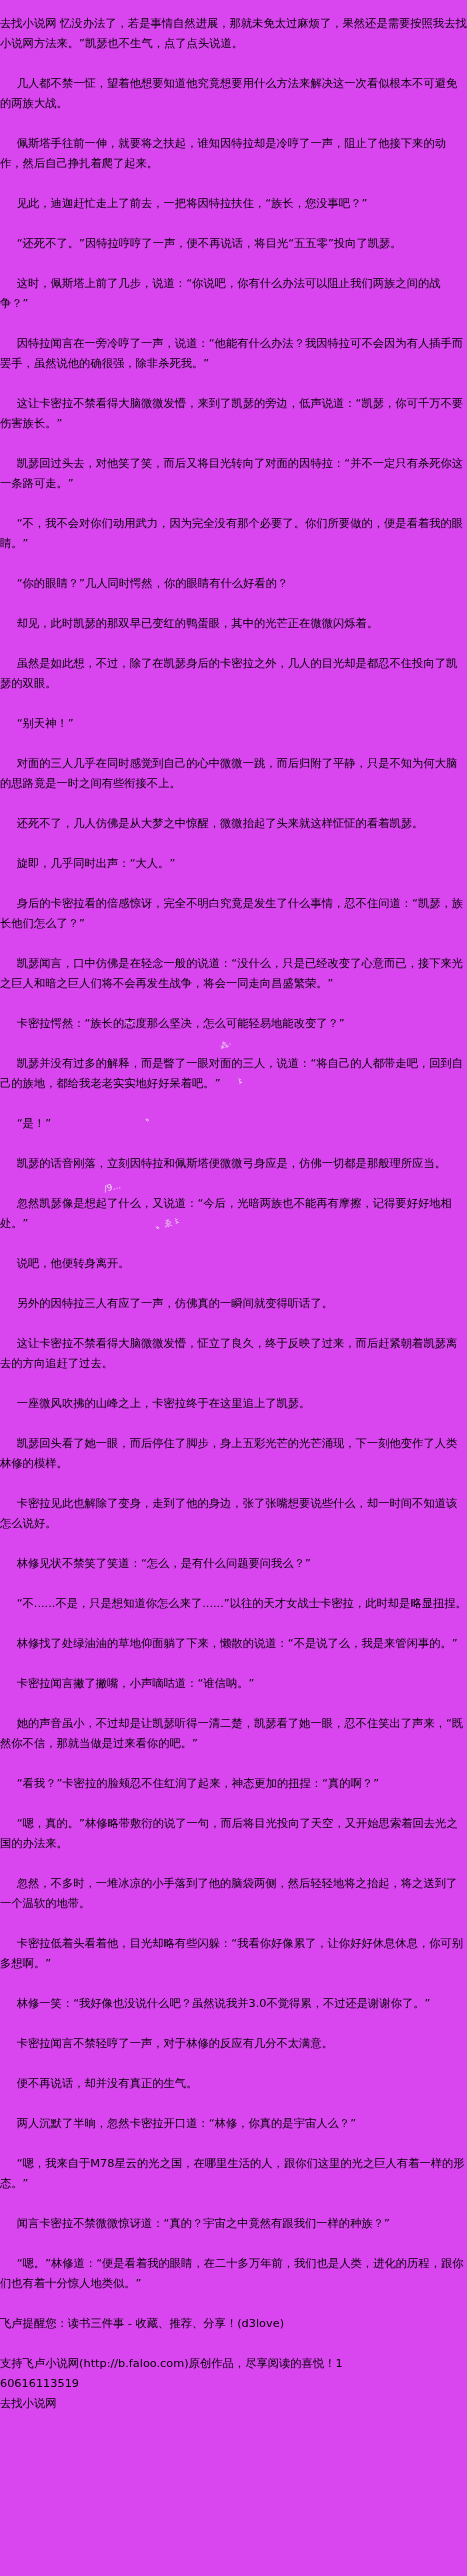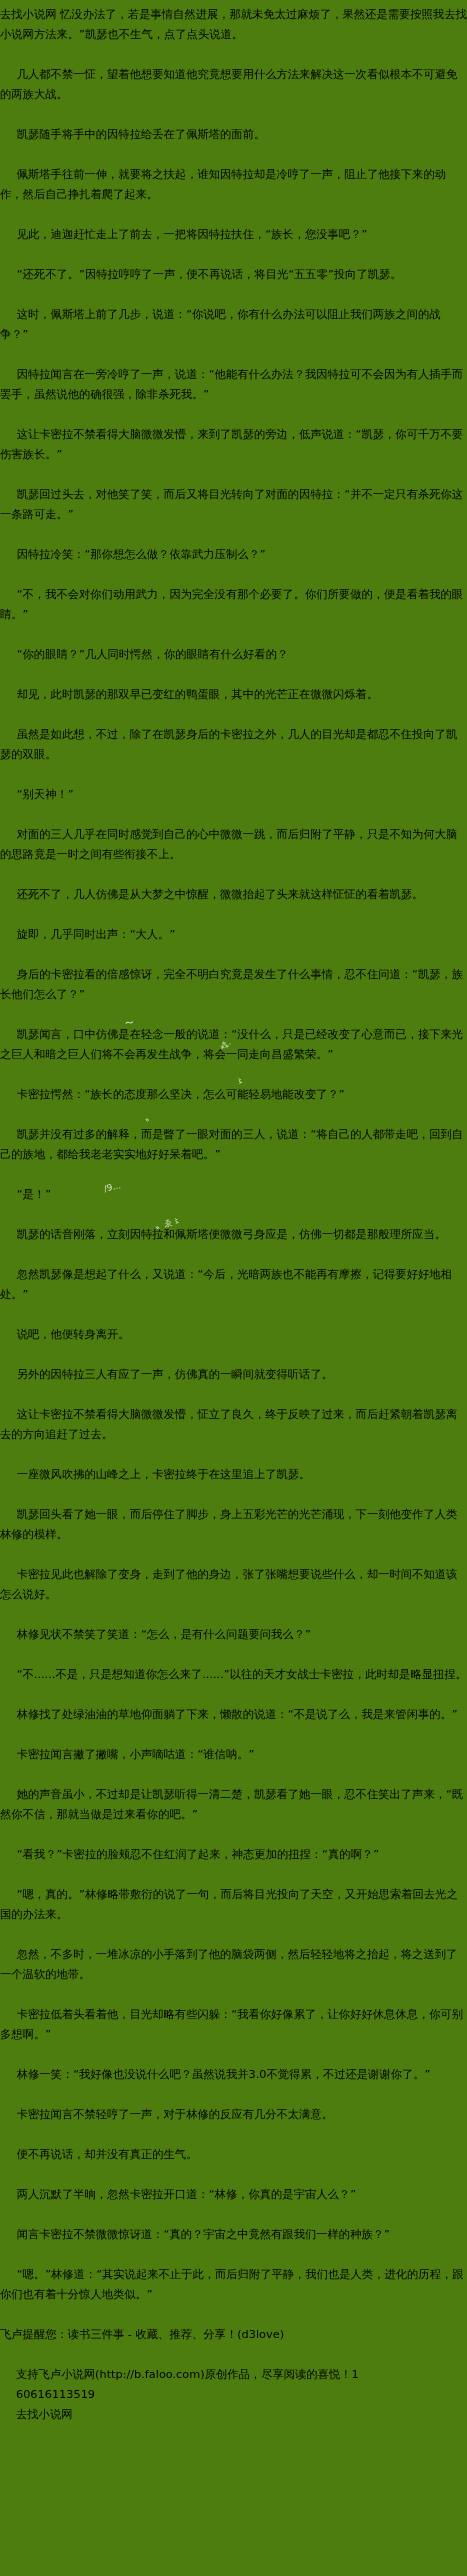--- a/index.html
+++ b/index.html
@@ -5,70 +5,67 @@
   html, body {
     margin: 0;
     padding: 0;
     background: #45E618;
   }
   .page {
     position: relative;
     width: 467px;
     height: 2576px;
     overflow: hidden;
-    background: #4d7c0f;
+    background: #d946ef;
     color: #000000;
     font-family: "DejaVu Sans", "Liberation Sans", sans-serif;
     font-size: 11.3px;
     line-height: 20px;
-    padding-top: 5px;
+    padding-top: 14px;
     box-sizing: border-box;
   }
   .para {
     margin: 0 0 20px 0;
     text-indent: 16.7px;
     word-break: break-all;
   }
   .para.flush {
     text-indent: 0;
   }
   .footer-block {
     margin: 0;
   }
   .fline {
     line-height: 20px;
     word-break: break-all;
-    margin-left: 16px;
   }
   .watermark {
     position: absolute;
     color: rgba(240, 252, 238, 0.8);
     font-size: 8.7px;
     line-height: 8.7px;
     transform: rotate(-12deg);
     pointer-events: none;
     white-space: nowrap;
   }
 </style>
 </head>
 <body>
 
 <div class="page">
   <div>
       <p class="para flush">去找小说网 忆没办法了，若是事情自然进展，那就未免太过麻烦了，果然还是需要按照我去找小说网方法来。”凯瑟也不生气，点了点头说道。</p>
       <p class="para">几人都不禁一怔，望着他想要知道他究竟想要用什么方法来解决这一次看似根本不可避免的两族大战。</p>
-      <p class="para">凯瑟随手将手中的因特拉给丢在了佩斯塔的面前。</p>
       <p class="para">佩斯塔手往前一伸，就要将之扶起，谁知因特拉却是冷哼了一声，阻止了他接下来的动作，然后自己挣扎着爬了起来。</p>
       <p class="para">见此，迪迦赶忙走上了前去，一把将因特拉扶住，“族长，您没事吧？”</p>
       <p class="para">“还死不了。”因特拉哼哼了一声，便不再说话，将目光“五五零”投向了凯瑟。</p>
       <p class="para">这时，佩斯塔上前了几步，说道：“你说吧，你有什么办法可以阻止我们两族之间的战争？”</p>
       <p class="para">因特拉闻言在一旁冷哼了一声，说道：“他能有什么办法？我因特拉可不会因为有人插手而罢手，虽然说他的确很强，除非杀死我。”</p>
       <p class="para">这让卡密拉不禁看得大脑微微发懵，来到了凯瑟的旁边，低声说道：“凯瑟，你可千万不要伤害族长。”</p>
       <p class="para">凯瑟回过头去，对他笑了笑，而后又将目光转向了对面的因特拉：“并不一定只有杀死你这一条路可走。”</p>
-      <p class="para">因特拉冷笑：“那你想怎么做？依靠武力压制么？”</p>
       <p class="para">“不，我不会对你们动用武力，因为完全没有那个必要了。你们所要做的，便是看着我的眼睛。”</p>
       <p class="para">“你的眼睛？”几人同时愕然，你的眼睛有什么好看的？</p>
       <p class="para">却见，此时凯瑟的那双早已变红的鸭蛋眼，其中的光芒正在微微闪烁着。</p>
       <p class="para">虽然是如此想，不过，除了在凯瑟身后的卡密拉之外，几人的目光却是都忍不住投向了凯瑟的双眼。</p>
       <p class="para">“别天神！”</p>
       <p class="para">对面的三人几乎在同时感觉到自己的心中微微一跳，而后归附了平静，只是不知为何大脑的思路竟是一时之间有些衔接不上。</p>
       <p class="para">还死不了，几人仿佛是从大梦之中惊醒，微微抬起了头来就这样怔怔的看着凯瑟。</p>
       <p class="para">旋即，几乎同时出声：“大人。”</p>
       <p class="para">身后的卡密拉看的倍感惊讶，完全不明白究竟是发生了什么事情，忍不住问道：“凯瑟，族长他们怎么了？”</p>
       <p class="para">凯瑟闻言，口中仿佛是在轻念一般的说道：“没什么，只是已经改变了心意而已，接下来光之巨人和暗之巨人们将不会再发生战争，将会一同走向昌盛繁荣。”</p>
@@ -89,22 +86,23 @@
       <p class="para">卡密拉闻言撇了撇嘴，小声嘀咕道：“谁信呐。”</p>
       <p class="para">她的声音虽小，不过却是让凯瑟听得一清二楚，凯瑟看了她一眼，忍不住笑出了声来，“既然你不信，那就当做是过来看你的吧。”</p>
       <p class="para">“看我？”卡密拉的脸颊忍不住红润了起来，神态更加的扭捏：“真的啊？”</p>
       <p class="para">“嗯，真的。”林修略带敷衍的说了一句，而后将目光投向了天空，又开始思索着回去光之国的办法来。</p>
       <p class="para">忽然，不多时，一堆冰凉的小手落到了他的脑袋两侧，然后轻轻地将之抬起，将之送到了一个温软的地带。</p>
       <p class="para">卡密拉低着头看着他，目光却略有些闪躲：“我看你好像累了，让你好好休息休息，你可别多想啊。”</p>
       <p class="para">林修一笑：“我好像也没说什么吧？虽然说我并3.0不觉得累，不过还是谢谢你了。”</p>
       <p class="para">卡密拉闻言不禁轻哼了一声，对于林修的反应有几分不太满意。</p>
       <p class="para">便不再说话，却并没有真正的生气。</p>
       <p class="para">两人沉默了半晌，忽然卡密拉开口道：“林修，你真的是宇宙人么？”</p>
+      <p class="para">“嗯，我来自于M78星云的光之国，在哪里生活的人，跟你们这里的光之巨人有着一样的形态。”</p>
       <p class="para">闻言卡密拉不禁微微惊讶道：“真的？宇宙之中竟然有跟我们一样的种族？”</p>
-      <p class="para">“嗯。”林修道：“其实说起来不止于此，而后归附了平静，我们也是人类，进化的历程，跟你们也有着十分惊人地类似。”</p>
+      <p class="para">“嗯。”林修道：“便是看着我的眼睛，在二十多万年前，我们也是人类，进化的历程，跟你们也有着十分惊人地类似。”</p>
     </div>
 
   <div class="footer-block">
     <p class="para flush">飞卢提醒您：读书三件事 - 收藏、推荐、分享！(d3love)</p>
     <div class="fline">支持飞卢小说网(http://b.faloo.com)原创作品，尽享阅读的喜悦！1</div>
     <div class="fline">60616113519</div>
     <div class="fline">去找小说网</div>
   </div>
 
   <div>

